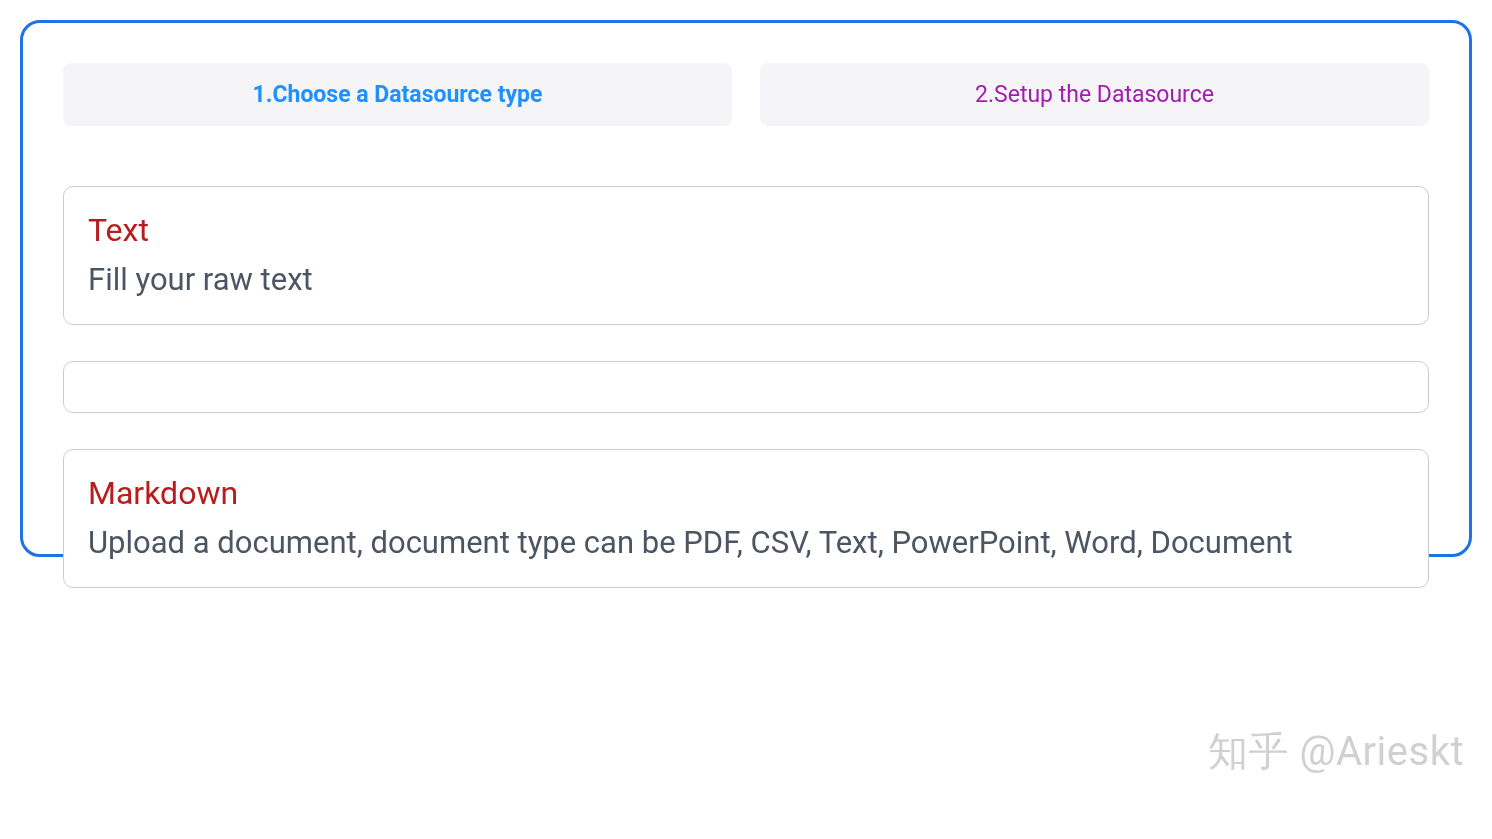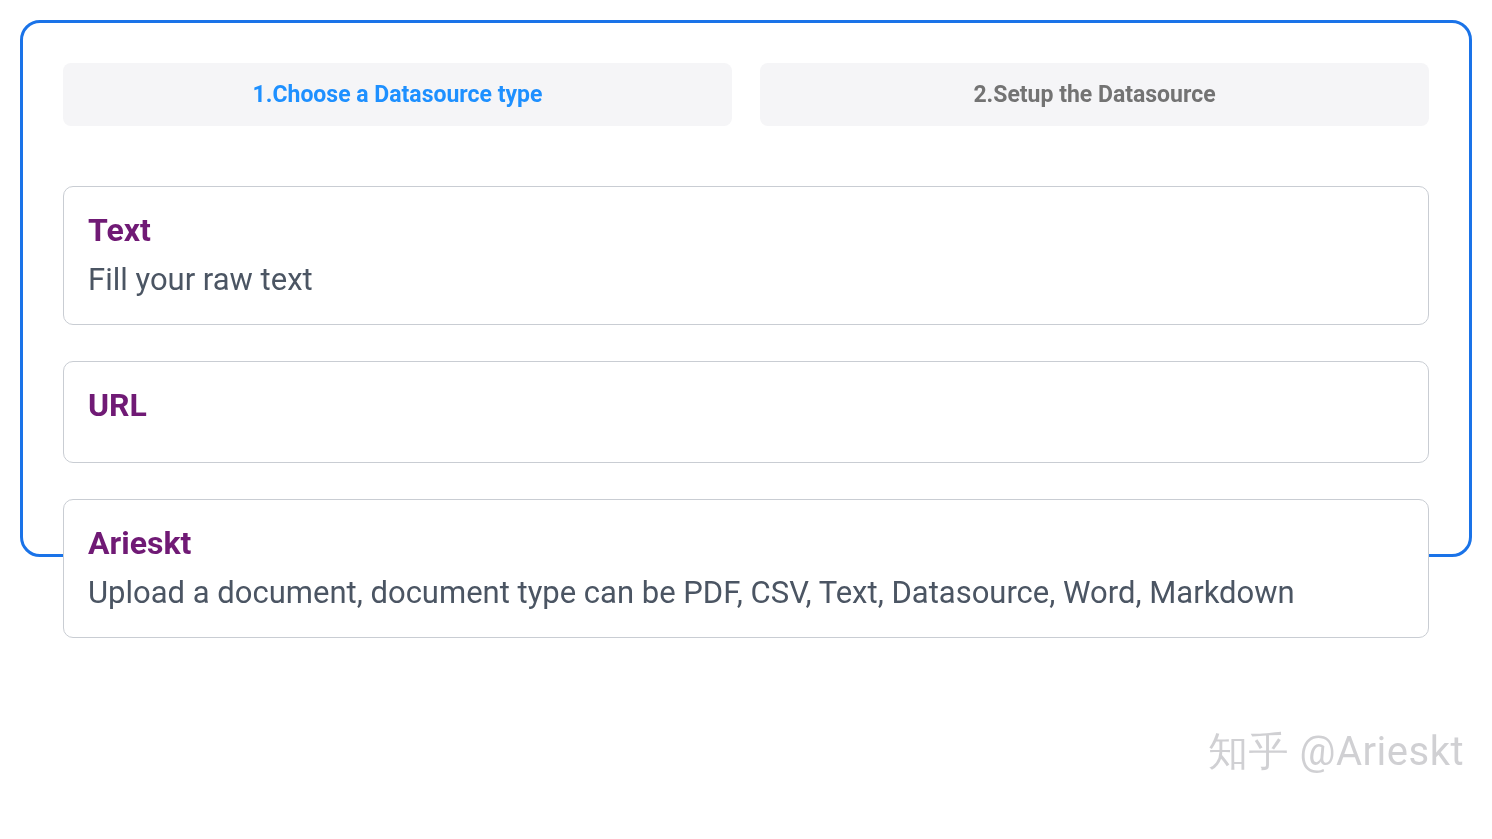--- a/index.html
+++ b/index.html
@@ -33,39 +33,39 @@
       padding: 18px 0;
       text-align: center;
       font-size: 23px;
       cursor: pointer;
     }
     .step-tab.active {
       color: #1e90ff;
       font-weight: 700;
     }
     .step-tab.inactive {
-      color: #737373;
-      font-weight: 700;
+      color: #a21caf;
+      font-weight: 400;
     }
     .options-list {
       display: flex;
       flex-direction: column;
       gap: 36px;
     }
     .option-card {
       border: 1px solid #c9cdd3;
       border-radius: 10px;
       padding: 24px 24px 26px 24px;
       cursor: pointer;
       background: #ffffff;
     }
     .option-title {
       font-size: 32px;
-      font-weight: 700;
-      color: #701a75;
+      font-weight: 400;
+      color: #b91c1c;
       margin-bottom: 12px;
     }
     .option-desc {
       font-size: 31px;
       font-weight: 400;
       color: #4b5563;
     }
     .watermark {
       position: absolute;
       right: 28px;
@@ -93,25 +93,24 @@
   </div>
 
   <div class="options-list">
 
     <div class="option-card">
       <div class="option-title">Text</div>
       <div class="option-desc">Fill your raw text</div>
     </div>
 
     <div class="option-card">
-      <div class="option-title">URL</div>
     </div>
 
     <div class="option-card">
-      <div class="option-title">Arieskt</div>
-      <div class="option-desc">Upload a document, document type can be PDF, CSV, Text, Datasource, Word, Markdown</div>
+      <div class="option-title">Markdown</div>
+      <div class="option-desc">Upload a document, document type can be PDF, CSV, Text, PowerPoint, Word, Document</div>
     </div>
 
   </div>
 
 </div>
 
 <div class="watermark">知乎 @Arieskt</div>
 
 </body></html>

